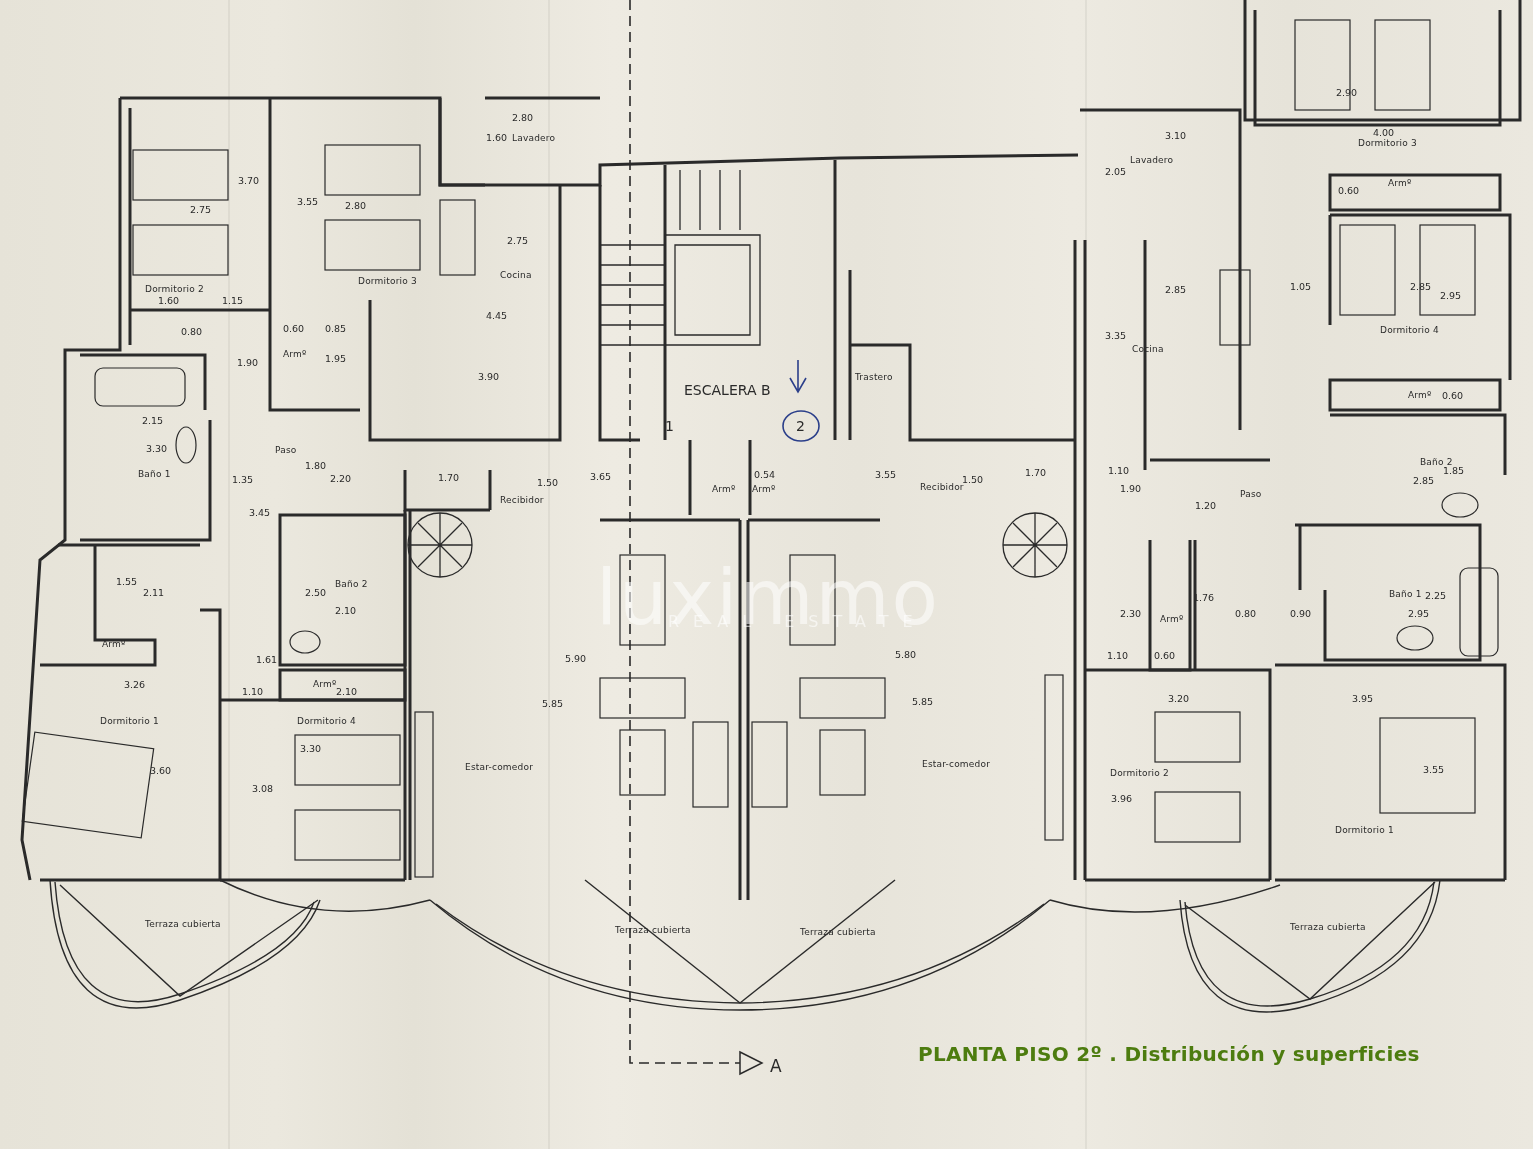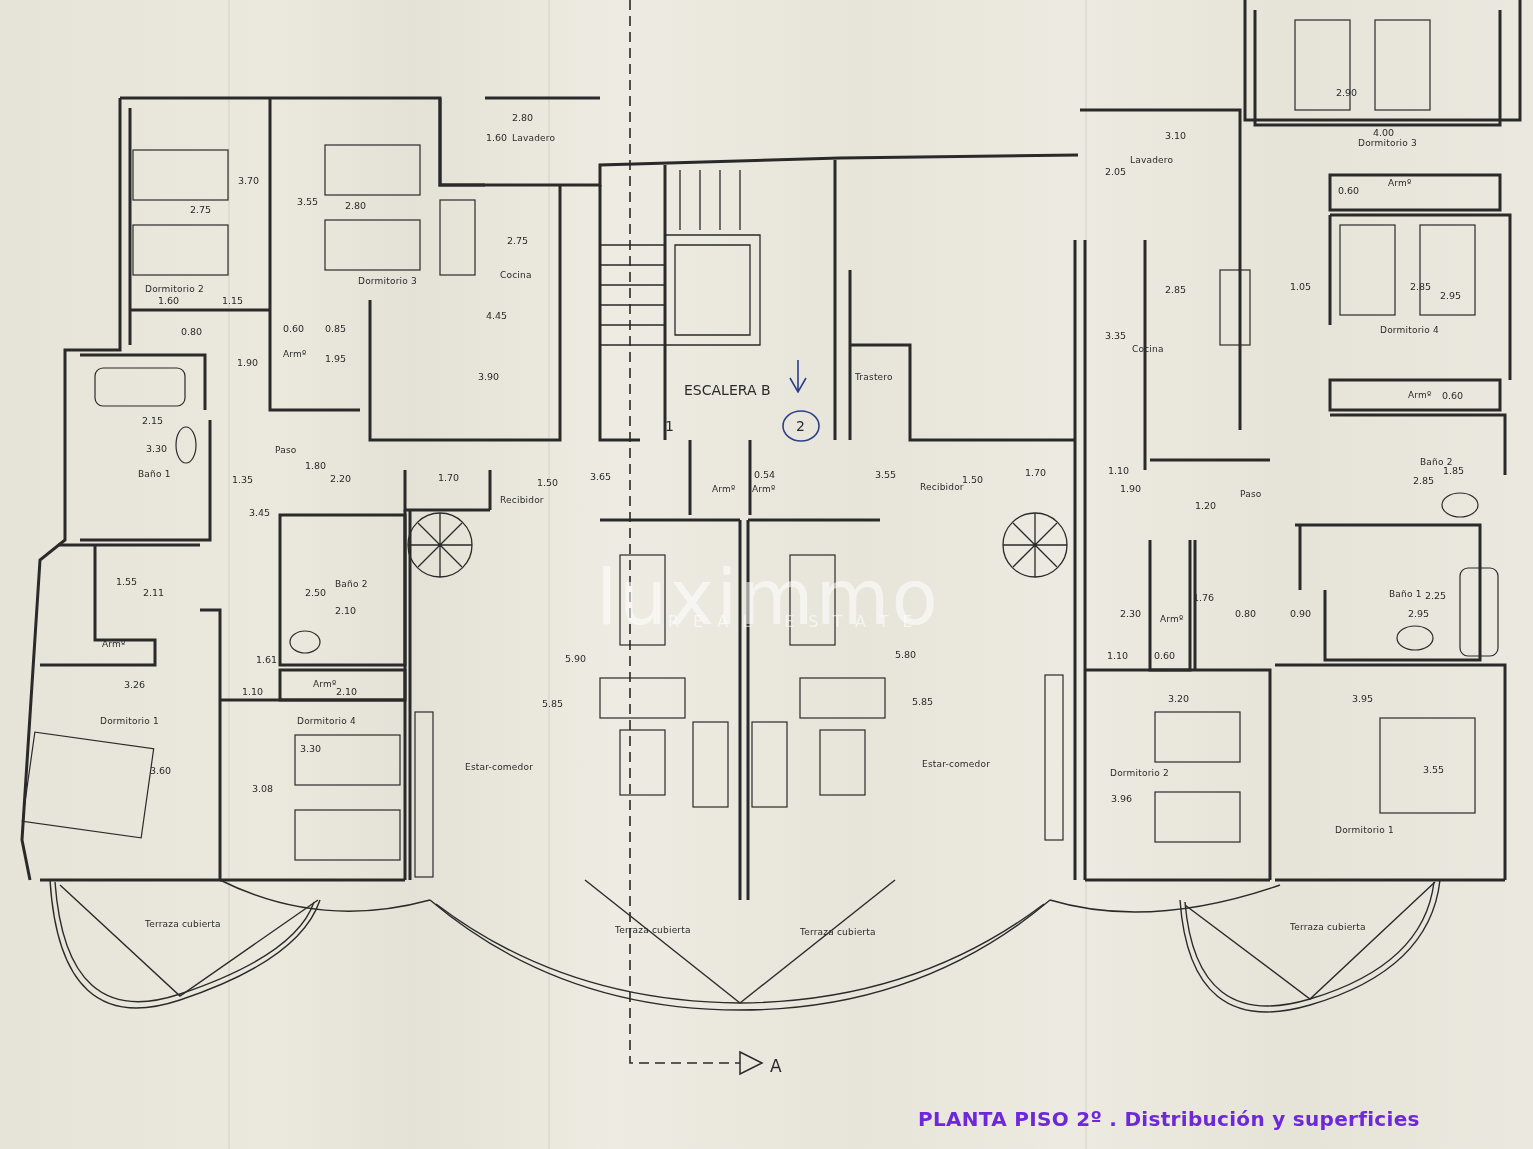--- a/index.html
+++ b/index.html
@@ -3,21 +3,21 @@
 <meta charset="utf-8">
 <style>
   html,body{margin:0;padding:0;}
   body{width:1533px;height:1149px;overflow:hidden;background:#e9e6dc;position:relative;font-family:"Liberation Sans",sans-serif;}
   #paper{position:absolute;left:0;top:0;width:1533px;height:1149px;
     background:linear-gradient(90deg,#e6e3d8 0%,#ebe8de 18%,#e4e1d6 27%,#eeebe2 40%,#e7e4da 56%,#edeae1 70%,#e6e3d9 84%,#ebe8df 100%);}
   svg{position:absolute;left:0;top:0;}
   .lbl{font-family:"DejaVu Sans",sans-serif;font-size:9px;fill:#2a2a2a;letter-spacing:0.2px;}
   .dim{font-family:"DejaVu Sans",sans-serif;font-size:9.5px;fill:#2a2a2a;}
   .big{font-family:"DejaVu Sans",sans-serif;font-size:14px;fill:#2a2a2a;}
-  #title{position:absolute;left:918px;top:1107px;font-family:"DejaVu Sans",sans-serif;font-weight:bold;font-size:20px;color:#6d28d9;letter-spacing:0.3px;white-space:nowrap;}
+  #title{position:absolute;left:918px;top:1042px;font-family:"DejaVu Sans",sans-serif;font-weight:bold;font-size:20px;color:#4d7c0f;letter-spacing:0.3px;white-space:nowrap;}
   #watermark{position:absolute;left:596px;top:538px;font-family:"DejaVu Sans",sans-serif;font-size:76px;color:rgba(255,255,255,0.55);letter-spacing:2px;margin-top:15px;}
   #watermark-sub{position:absolute;left:668px;top:612px;font-family:"DejaVu Sans",sans-serif;font-size:16px;color:rgba(255,255,255,0.6);letter-spacing:14px;}
   .fold{position:absolute;top:0;width:2px;height:1149px;background:rgba(0,0,0,0.05);}
 </style>
 </head>
 <body>
 
 <div id="paper"></div>
 <div class="fold" style="left:228px"></div>
 <div class="fold" style="left:548px"></div>

